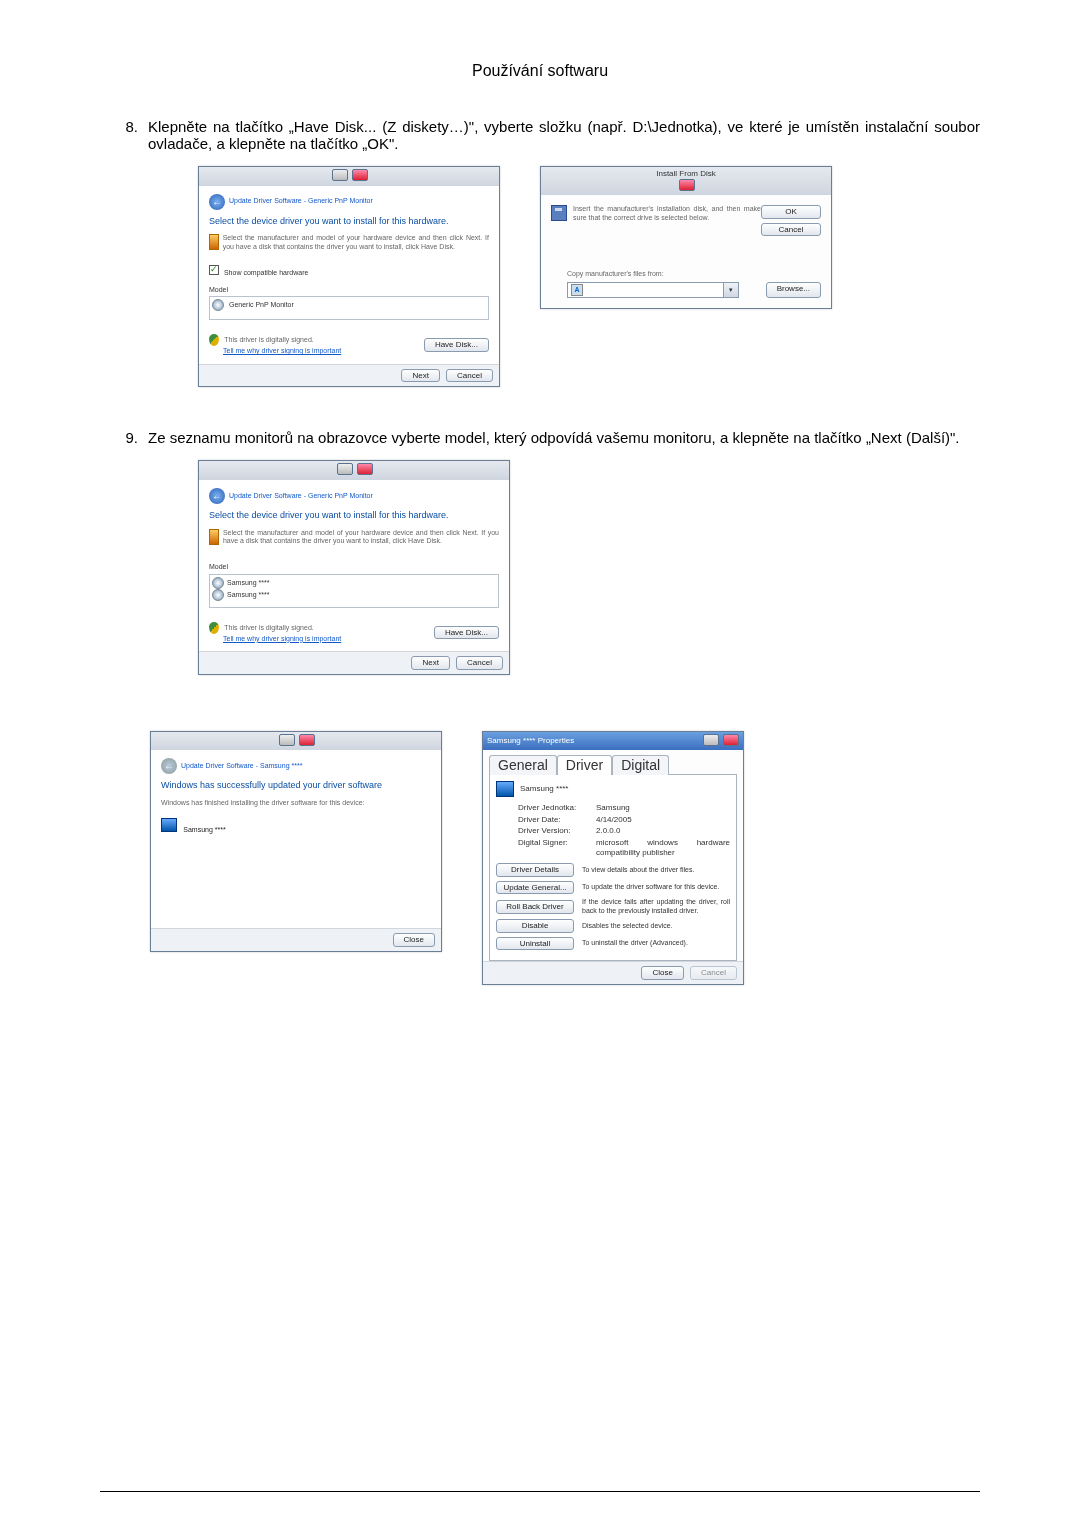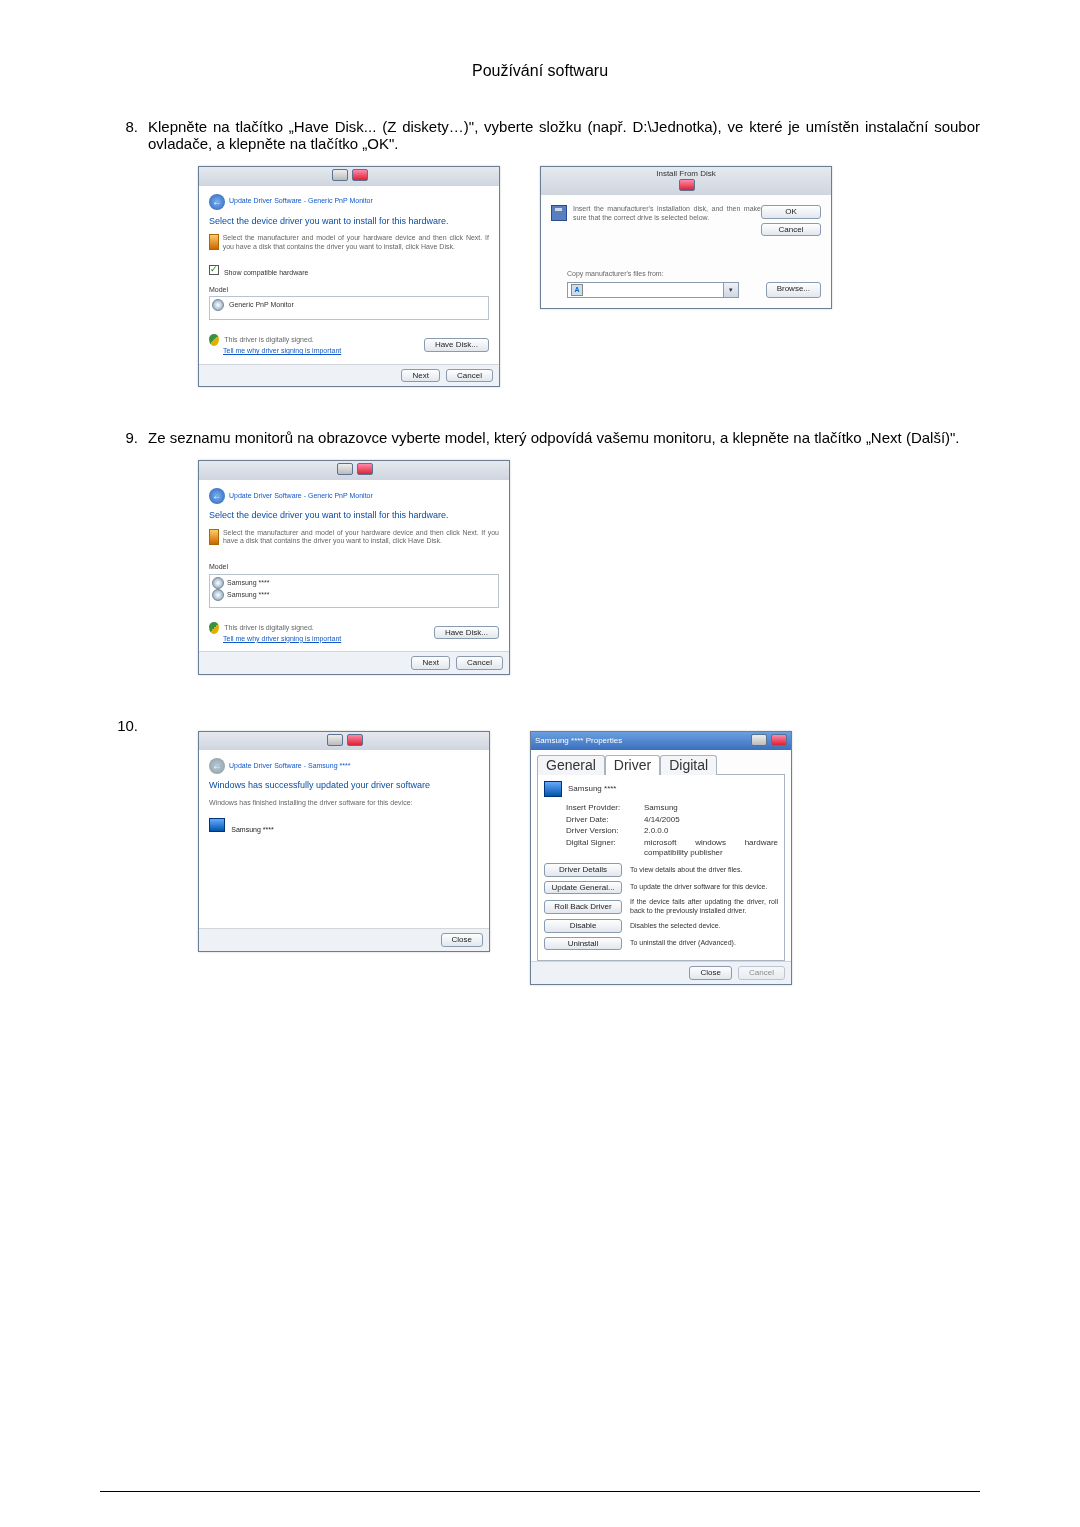--- a/index.html
+++ b/index.html
@@ -336,21 +336,20 @@
                 <span class="btn">Next</span>
                 <span class="btn">Cancel</span>
               </div>
             </div>
           </div>
         </div>
       </div>
     </li>
 
     <li>
-      <span class="num">10.</span>
       <div class="body">
 
         <div class="figrow">
 
           <div class="figcol">
             <div class="win" style="width:290px;">
               <div class="titlebar gray">
                 <span></span>
                 <span>
                   <span class="glassbtn min"></span>
@@ -387,21 +386,21 @@
               </div>
               <div style="padding:4px 6px 0 6px;">
                 <span class="tab">General</span><span class="tab active">Driver</span><span class="tab">Digital</span>
                 <div class="tab-pane">
                   <div style="display:flex; align-items:center; margin-bottom:6px;">
                     <span style="display:inline-block;width:16px;height:14px;background:linear-gradient(#6af,#05a);border:1px solid #037;margin-right:6px;"></span>
                     <span>Samsung ****</span>
                   </div>
                   <div style="padding-left:22px;">
                     <div class="proprow">
-                        <span class="k">Insert Provider:</span>
+                        <span class="k">Driver Jednotka:</span>
                         <span class="v">Samsung</span>
                       </div>
                     <div class="proprow">
                         <span class="k">Driver Date:</span>
                         <span class="v">4/14/2005</span>
                       </div>
                     <div class="proprow">
                         <span class="k">Driver Version:</span>
                         <span class="v">2.0.0.0</span>
                       </div>

